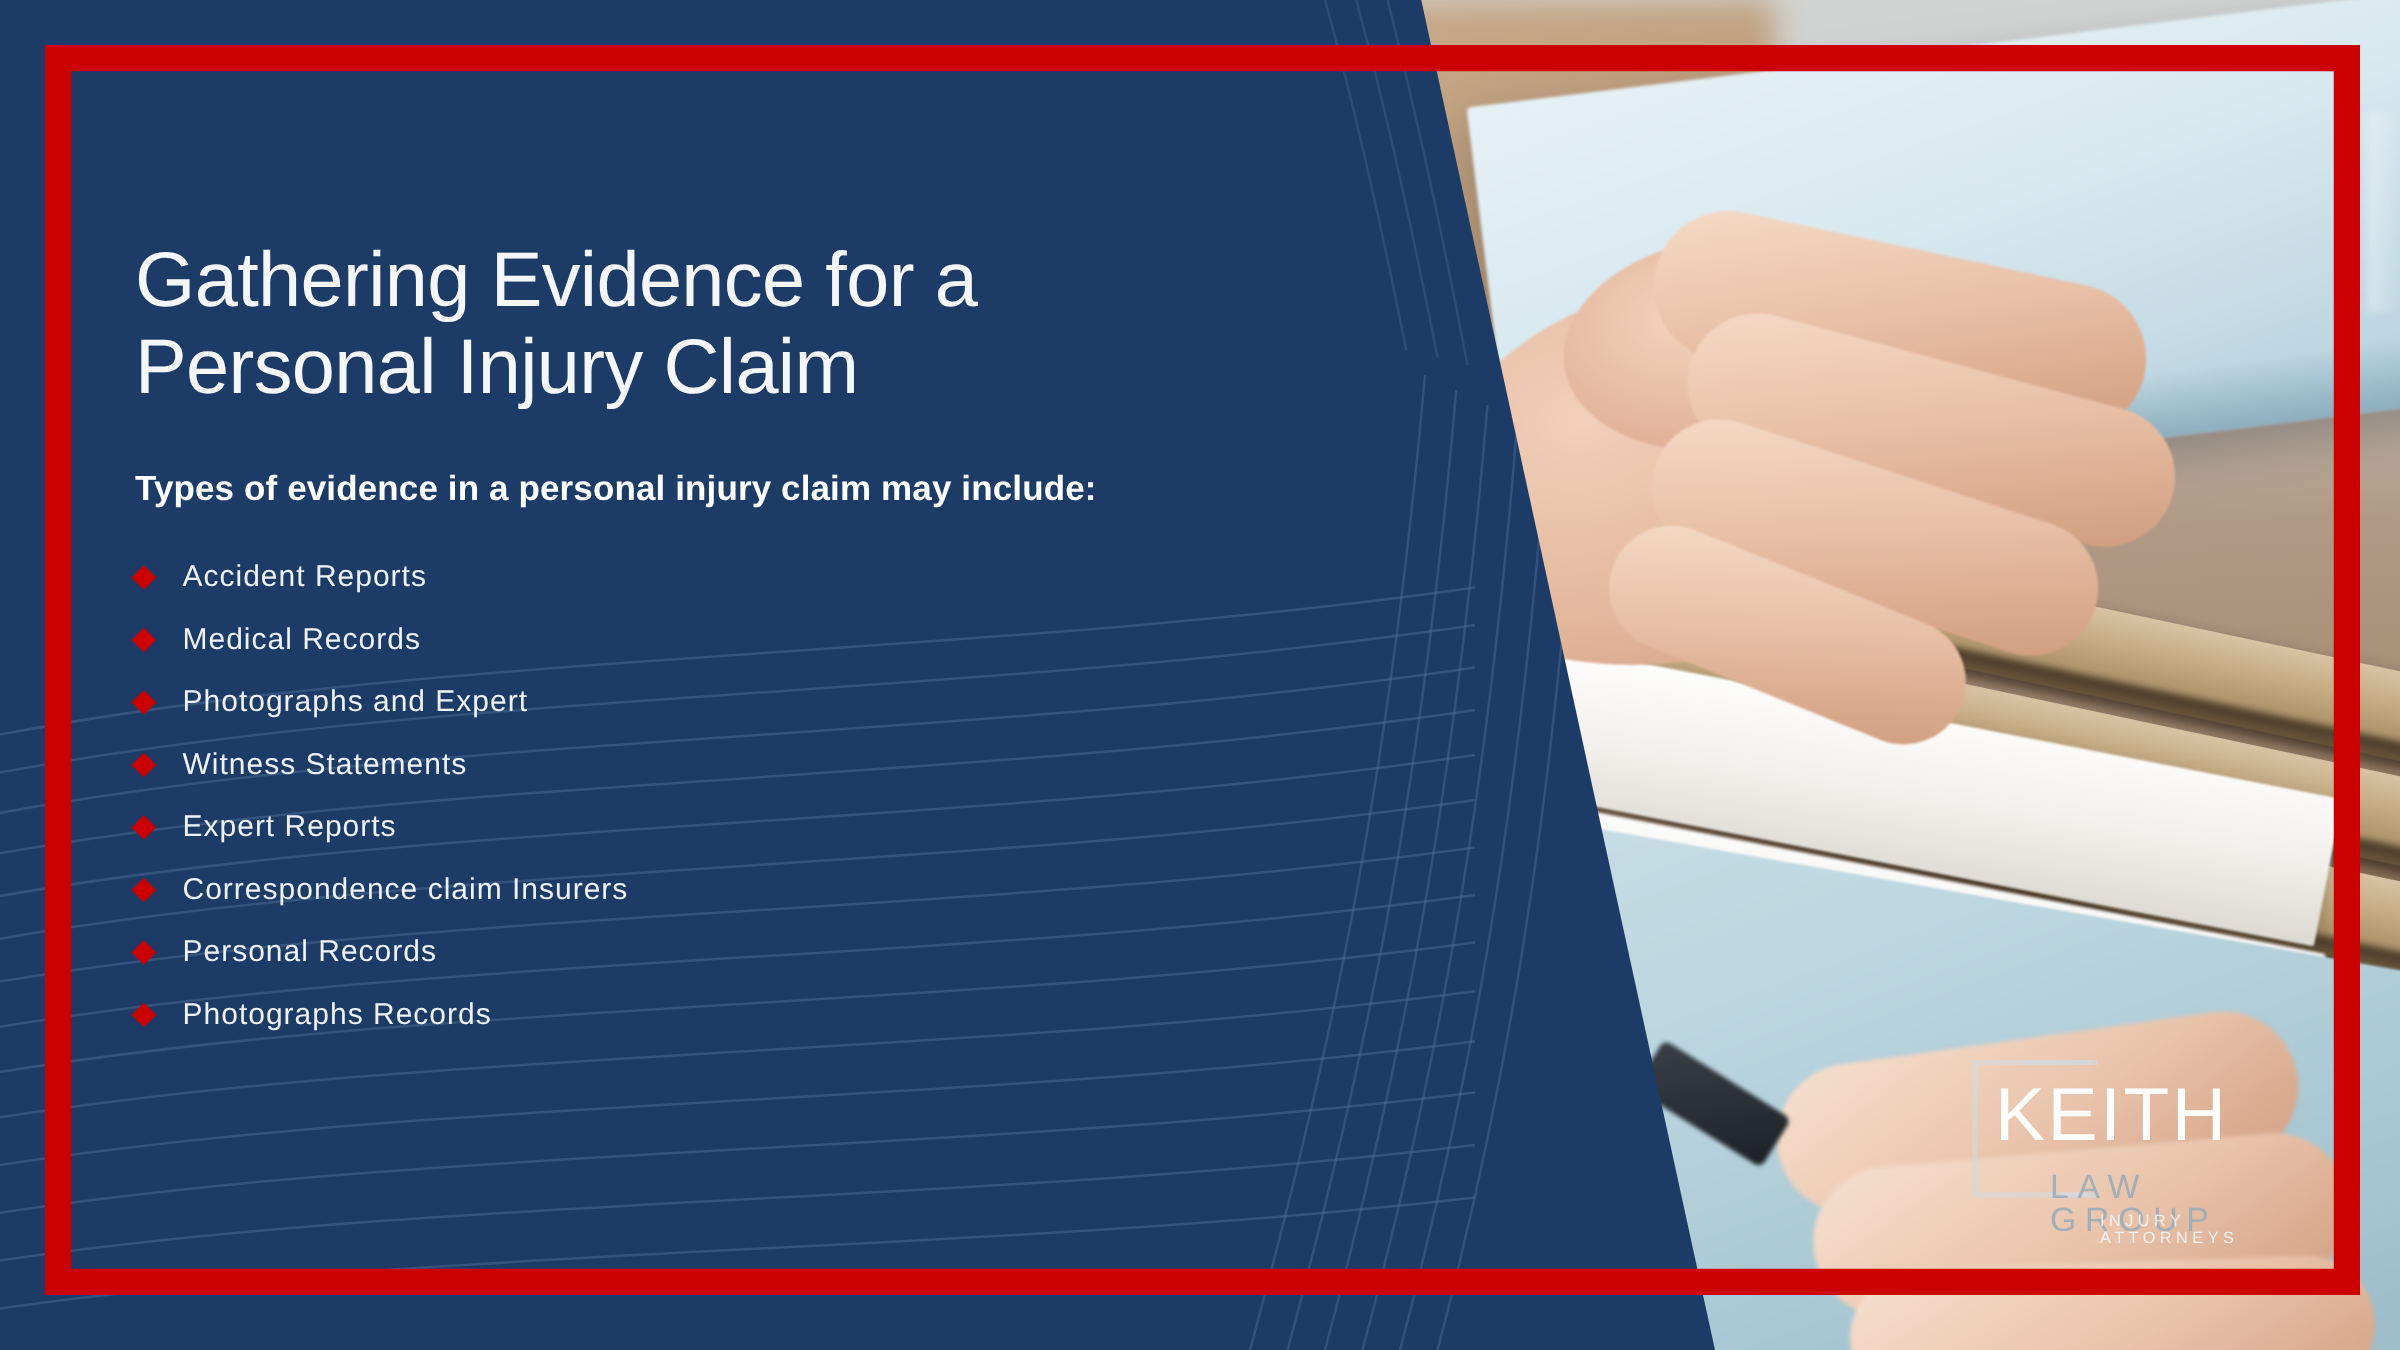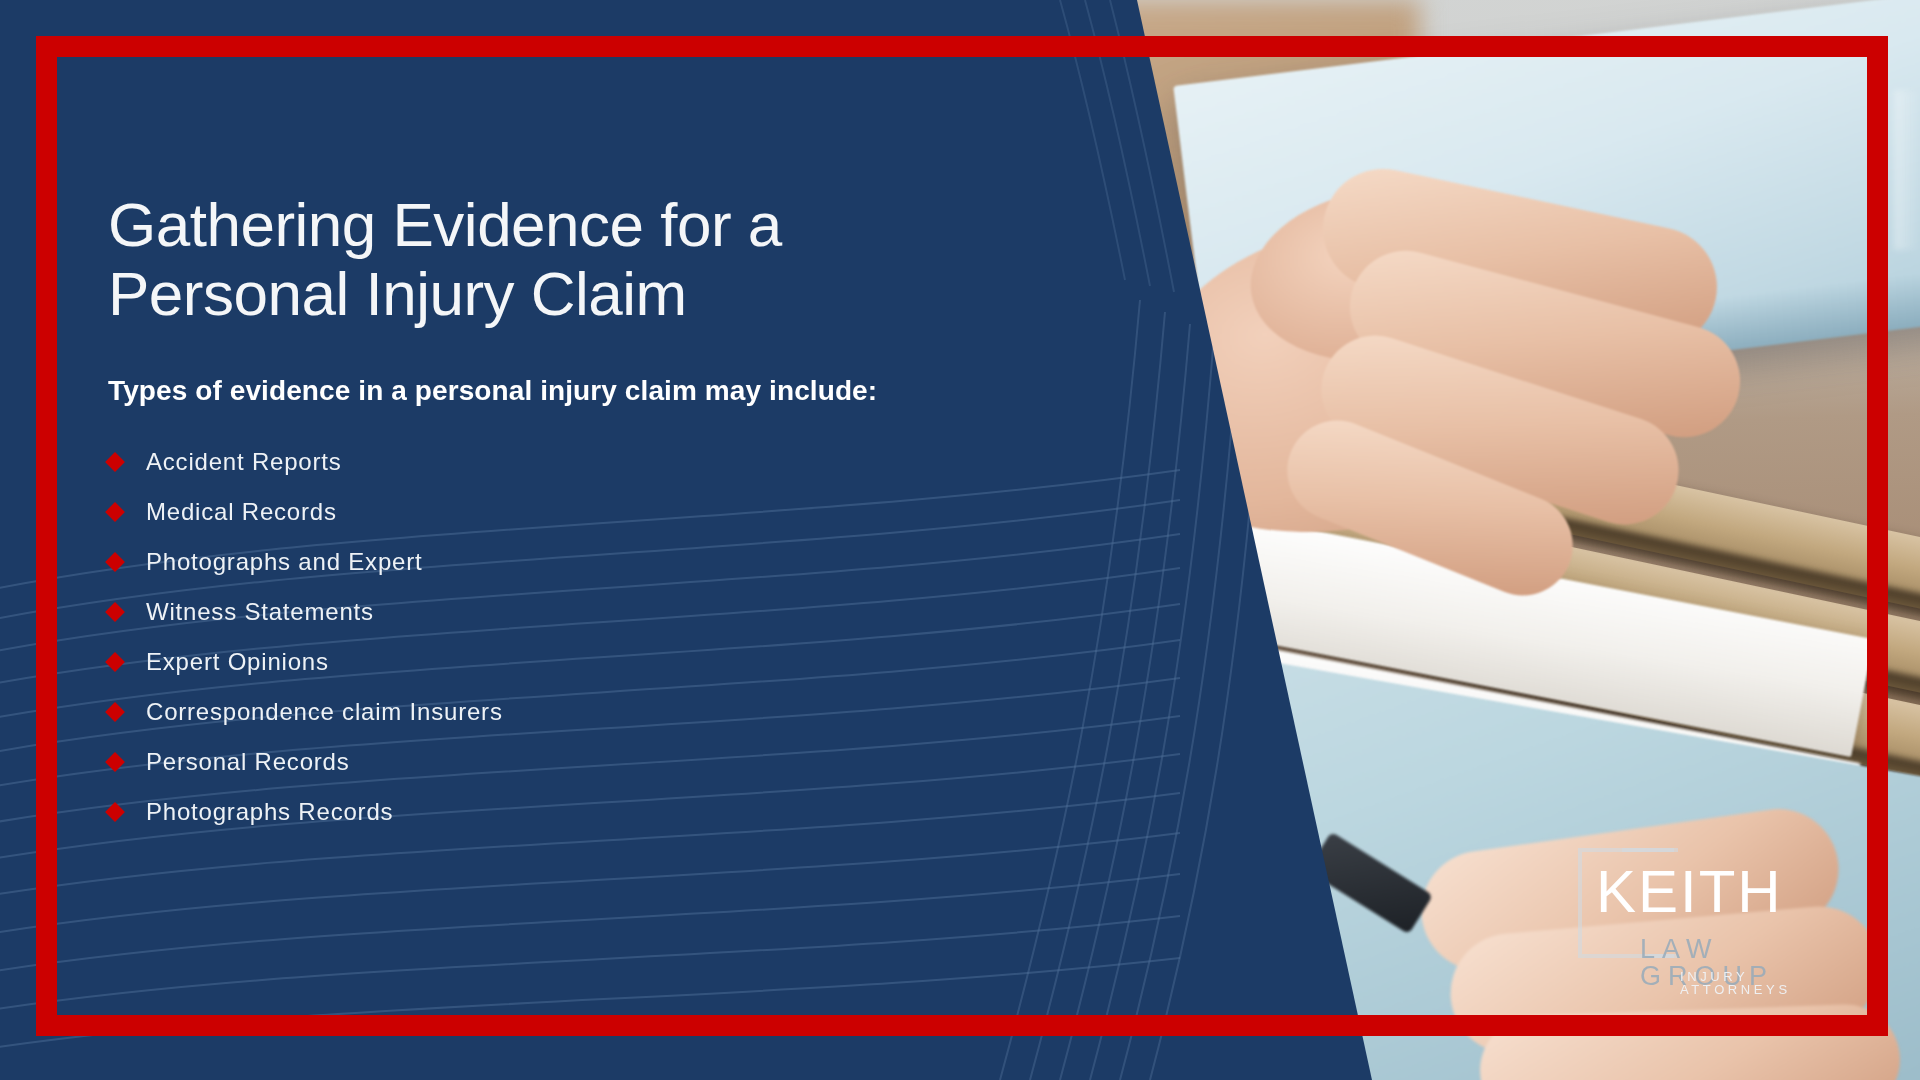--- a/index.html
+++ b/index.html
@@ -370,21 +370,21 @@
       <li>
         <span class="diamond"></span>
         <span class="bullet-text">Photographs and Expert</span>
       </li>
       <li>
         <span class="diamond"></span>
         <span class="bullet-text">Witness Statements</span>
       </li>
       <li>
         <span class="diamond"></span>
-        <span class="bullet-text">Expert Opinions</span>
+        <span class="bullet-text">Expert Reports</span>
       </li>
       <li>
         <span class="diamond"></span>
         <span class="bullet-text">Correspondence claim Insurers</span>
       </li>
       <li>
         <span class="diamond"></span>
         <span class="bullet-text">Personal Records</span>
       </li>
       <li>

